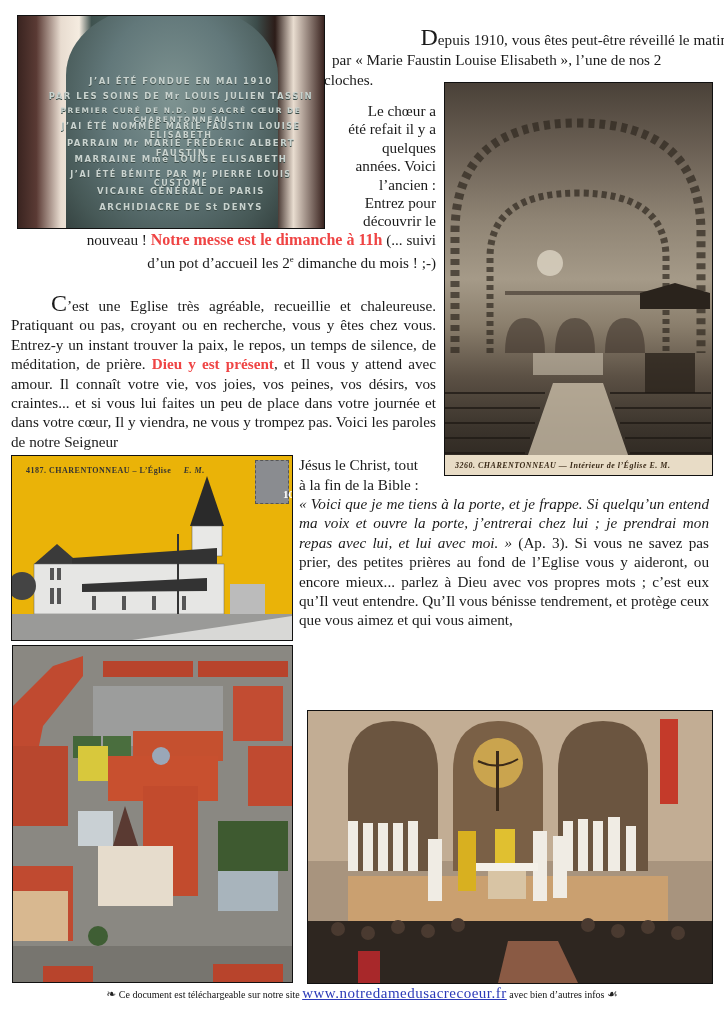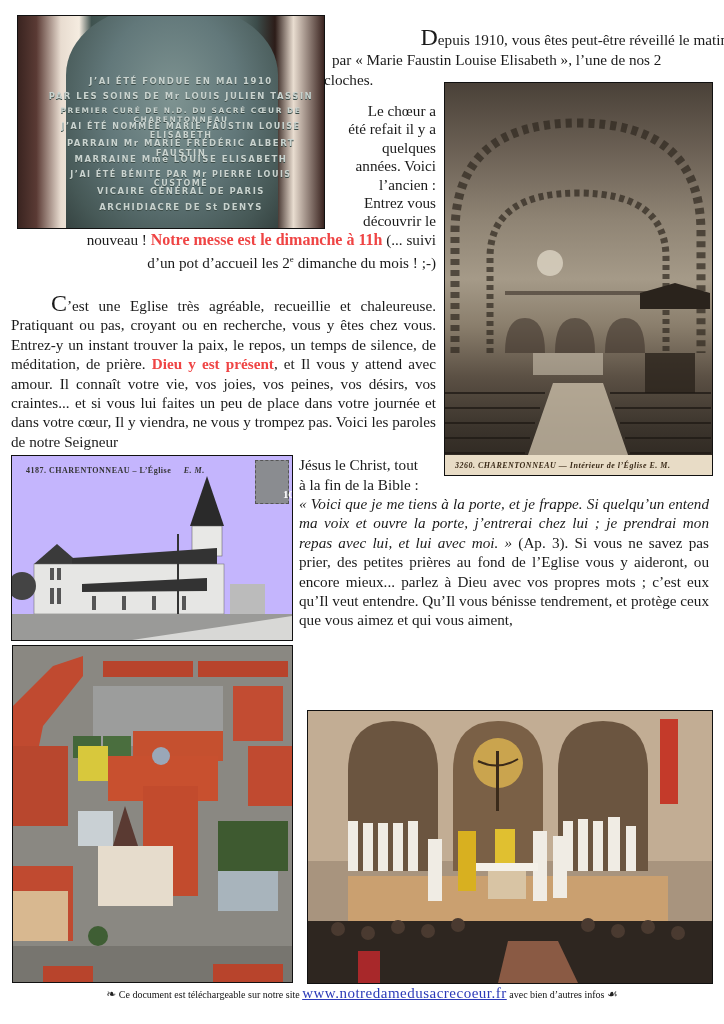--- a/index.html
+++ b/index.html
@@ -41,21 +41,21 @@
 </div>
 <div class="abs txt" style="left:332px;top:50px;width:376px;white-space:nowrap;text-align:justify;">par « Marie Faustin Louise Elisabeth », l’une de nos 2</div>
 <div class="abs txt" style="left:324px;top:70px;text-align:right;">cloches.</div>
 
 <div class="abs txt" style="left:326px;top:94px;width:110px;text-align:right;line-height:18.4px;margin-top:8px;">
   <div>Le chœur a</div>
   <div>été refait il y a</div>
   <div>quelques</div>
   <div>années. Voici</div>
   <div>l’ancien :</div>
-  <div>Entrez vous</div>
+  <div>Entrez pour</div>
   <div>découvrir le</div>
 </div>
 
 <div class="abs txt" style="left:50px;top:230px;width:386px;text-align:right;white-space:nowrap;">
   <span>nouveau ! </span><span class="red" style="font-size:16px">Notre messe est le dimanche à 11h</span><span>  (... suivi</span>
 </div>
 <div class="abs txt" style="left:50px;top:250px;width:386px;text-align:right;white-space:nowrap;">
   <span>d’un pot d’accueil les 2</span><sup style="font-size:9px">e</sup><span> dimanche du mois !  ;-)</span>
 </div>
 
@@ -84,21 +84,21 @@
     </g>
   </svg>
   <div style="position:absolute;left:0;right:0;bottom:0;height:20px;background:#e8dcc6;"></div>
   <div class="caption-post" style="left:10px;bottom:5px;white-space:nowrap;">3260. CHARENTONNEAU — Intérieur de l’Église   E. M.</div>
 </div>
 
 <div class="abs txt just" style="left:11px;top:294px;width:425px;">
   <span style="display:inline-block;width:40px;"></span><span class="dropcap">C</span><span>’est une Eglise très agréable, recueillie et chaleureuse. Pratiquant ou pas, croyant ou en recherche, vous y êtes chez vous. Entrez-y un instant trouver la paix, le repos, un temps de silence, de méditation, de prière. </span><span class="red">Dieu y est présent</span><span>, et Il vous y attend avec amour. Il connaît votre vie, vos joies, vos peines, vos désirs, vos craintes... et si vous lui faites un peu de place dans votre journée et dans votre cœur, Il y viendra, ne vous y trompez pas. Voici les paroles de notre Seigneur</span>
 </div>
 
-<div class="photo" style="left:11px;top:455px;width:282px;height:186px;background:#c4b5fd;">
+<div class="photo" style="left:11px;top:455px;width:282px;height:186px;background:#eab308;">
   <div class="caption-post" style="left:14px;top:10px;font-style:normal;color:#333;white-space:nowrap;">
     <span>4187. CHARENTONNEAU – L’Église</span>
     <span style="margin-left:10px;font-style:italic">E. M.</span>
   </div>
   <div style="position:absolute;left:243px;top:4px;width:34px;height:44px;background:#8a8c90;border:1px dashed #555;box-sizing:border-box;">
     <span style="position:absolute;left:2px;bottom:3px;font-size:11px;color:#fff;font-weight:bold;font-family:Liberation Serif, serif;margin-left:25px;">10</span>
   </div>
   <svg width="280" height="184" viewBox="0 0 280 184" style="position:absolute;left:0;top:0;">
     <path d="M178 70 L195 20 L212 70 Z" fill="#2a2a2a"></path>
     <rect x="180" y="70" width="30" height="30" fill="#e8e8e6" stroke="#555" stroke-width="0.5"></rect>

